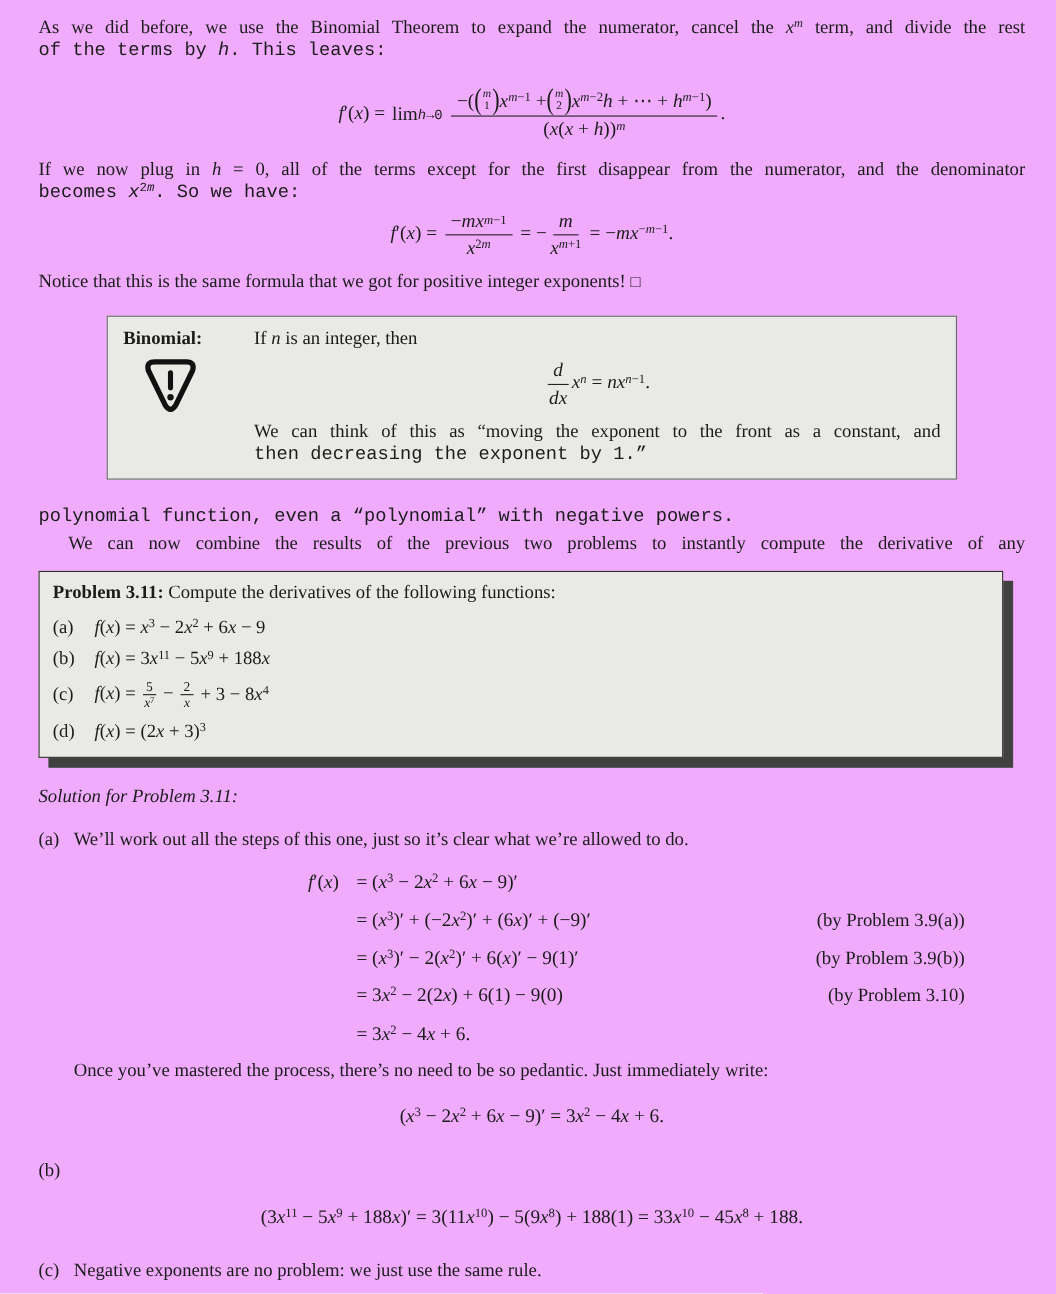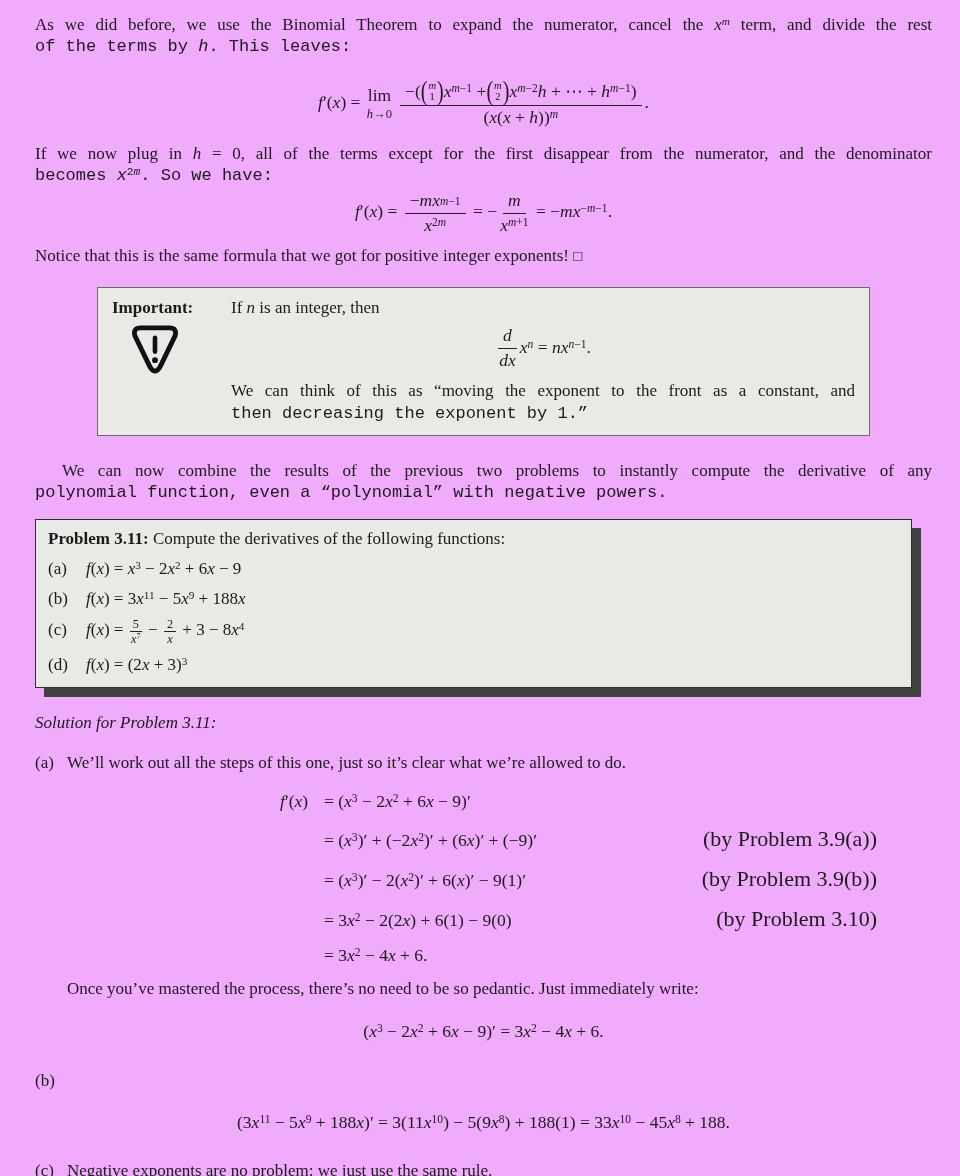--- a/index.html
+++ b/index.html
@@ -18,22 +18,22 @@
   .indent{text-indent:27px;}
 
   
   .eq{text-align:center;font-size:17.5px;margin:0;}
   .frac{display:inline-flex;flex-direction:column;align-items:center;vertical-align:middle;margin:0 3px;line-height:1.25;}
   .frac .num{display:flex;align-items:center;justify-content:center;padding:0 5px 1px;border-bottom:1.4px solid #222;}
   .frac .den{padding-top:1px;text-align:center;}
   .sfrac{display:inline-flex;flex-direction:column;align-items:center;vertical-align:middle;font-size:0.72em;line-height:1.15;margin:0 2px;}
   .sfrac .num{padding:0 3px;border-bottom:1.2px solid #222;}
   .sfrac .den{padding-top:0px;}
-  .limb{display:inline-flex;flex-direction:column;align-items:center;vertical-align:middle;line-height:1;margin:0 5px 0 2px;}
-  .lims{font-size:0.72em;margin-top:3px;}
+  .limb{display:inline-flex;flex-direction:row;align-items:center;vertical-align:middle;line-height:1;margin:0 5px 0 2px;}
+  .lims{font-size:0.72em;margin-top:3px;font-family:Liberation Mono, monospace;}
   .bst{display:inline-flex;flex-direction:column;align-items:center;font-size:0.6em;line-height:1.12;margin:0 1px;}
   .bp{display:inline-block;transform:scaleY(1.35);font-size:1.15em;}
 
   
   .imp{display:flex;box-sizing:border-box;margin:20px 0 0 62px;width:773px;
        background:#e9e9e5;border:1px solid #6a6a6a;padding:9px 14px 10px;}
   .imp-left{width:119px;flex:none;}
   .imp-label{font-weight:bold;}
   .imp-icon{margin:4px 0 0 18px;}
   .imp-body{flex:1;}
@@ -47,21 +47,21 @@
   .plabel{display:inline-block;width:38px;}
 
   
   .sitem{display:flex;margin-top:0;}
   .slabel{width:32px;flex:none;}
 
   
   .deriv{margin:16px 55px 0 245px;font-size:17.5px;}
   .drow{display:flex;align-items:baseline;margin-bottom:11px;}
   .dleft{display:inline-block;width:44px;flex:none;}
-  .dnote{margin-left:auto;font-size:22px;}
+  .dnote{margin-left:auto;font-size:17px;}
 
   .sol-label{font-style:italic;}
   .qed{font-size:15px;}
 </style>
 </head>
 <body>
 
 <div class="page">
 
   <div>
@@ -115,21 +115,21 @@
           <span class="i">m</span>
         </span>
         <span class="den"><span class="i">x</span><span class="si">m</span><span class="s">+1</span></span>
       </span><span><span> = −</span><span class="i">m</span><span class="i">x</span><span class="s">−</span><span class="si">m</span><span class="s">−1</span><span>.</span></span>
   </div>
 
   <div style="margin-top:8px;font-family:Liberation Serif, serif;"><span>Notice that this is the same formula that we got for positive integer exponents! </span><span class="qed">□</span></div>
 
   <div class="imp">
     <div class="imp-left">
-      <div class="imp-label">Important:</div>
+      <div class="imp-label">Binomial:</div>
       <svg class="imp-icon" width="50" height="56" viewBox="0 0 52 56">
         <path d="M11 4 L41 4 Q49 4 47 12 L31 45 Q26 53 21 45 L5 12 Q3 4 11 4 Z" fill="none" stroke="#111" stroke-width="5" stroke-linejoin="round"></path>
         <rect x="23.6" y="12" width="4.8" height="19" rx="2.4" fill="#111"></rect>
         <circle cx="26" cy="37.5" r="3" fill="#111"></circle>
       </svg>
     </div>
     <div class="imp-body">
       <div><span>If </span><span class="i">n</span><span> is an integer, then</span></div>
       <div class="eq imp-eq">
         <span class="frac">
@@ -138,22 +138,22 @@
             </span>
             <span class="den"><span class="i">d</span><span class="i">x</span></span>
           </span><span><span class="i">x</span><span class="si">n</span><span> = </span><span class="i">n</span><span class="i">x</span><span class="si">n</span><span class="s">−1</span><span>.</span></span>
       </div>
       <div class="jline"><span>We can think of this as “moving the exponent to the front as a constant, and</span></div>
       <div class="jline jlast"><span>then decreasing the exponent by 1.”</span></div>
     </div>
   </div>
 
   <div style="margin-top:24px;">
+    <div class="jline jlast"><span>polynomial function, even a “polynomial” with negative powers.</span></div>
     <div class="jline indent"><span>We can now combine the results of the previous two problems to instantly compute the derivative of any</span></div>
-    <div class="jline jlast"><span>polynomial function, even a “polynomial” with negative powers.</span></div>
   </div>
 
   <div class="prob">
     <div class="prob-title"><span class="b">Problem 3.11:</span><span> Compute the derivatives of the following functions:</span></div>
     <div class="prob-item"><span class="plabel">(a)</span><span><span class="i">f</span><span>(</span><span class="i">x</span><span>) = </span><span class="i">x</span><span class="s">3</span><span> − 2</span><span class="i">x</span><span class="s">2</span><span> + 6</span><span class="i">x</span><span> − 9</span></span></div>
     <div class="prob-item"><span class="plabel">(b)</span><span><span class="i">f</span><span>(</span><span class="i">x</span><span>) = 3</span><span class="i">x</span><span class="s">11</span><span> − 5</span><span class="i">x</span><span class="s">9</span><span> + 188</span><span class="i">x</span></span></div>
     <div class="prob-item"><span class="plabel">(c)</span><span><span class="i">f</span><span>(</span><span class="i">x</span><span>) = </span></span><span class="sfrac">
           <span class="num"><span>5</span></span>
           <span class="den"><span class="i">x</span><span class="s">7</span></span>
         </span><span><span> − </span></span><span class="sfrac">

